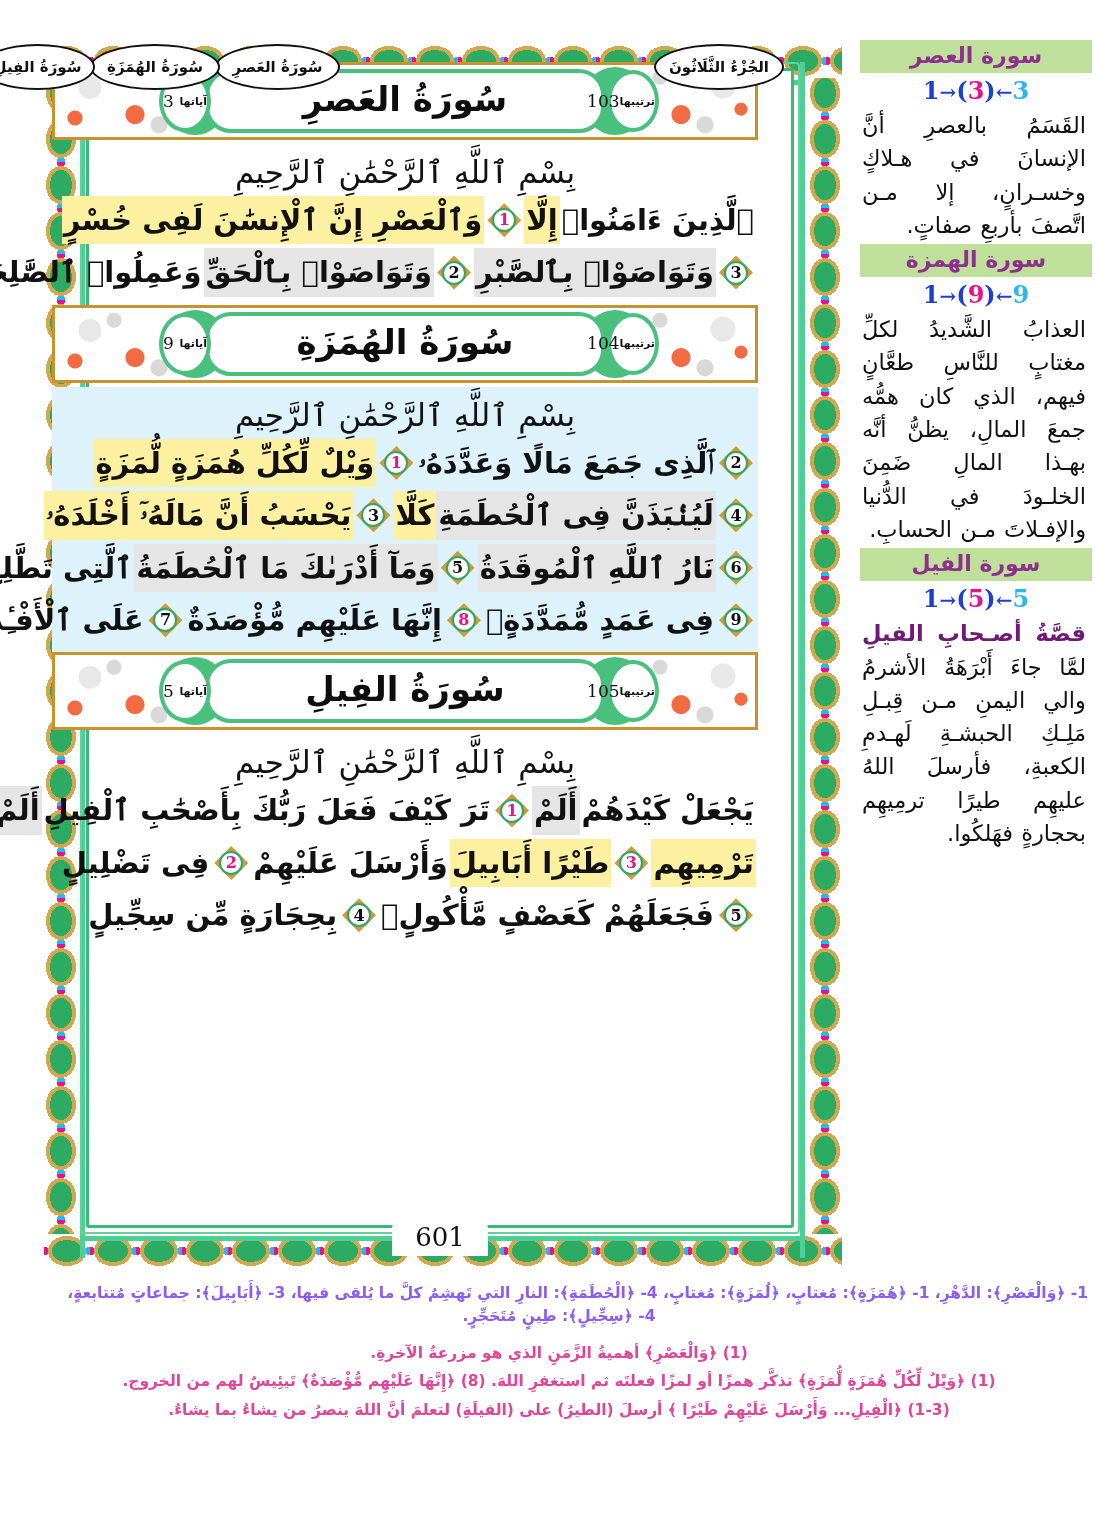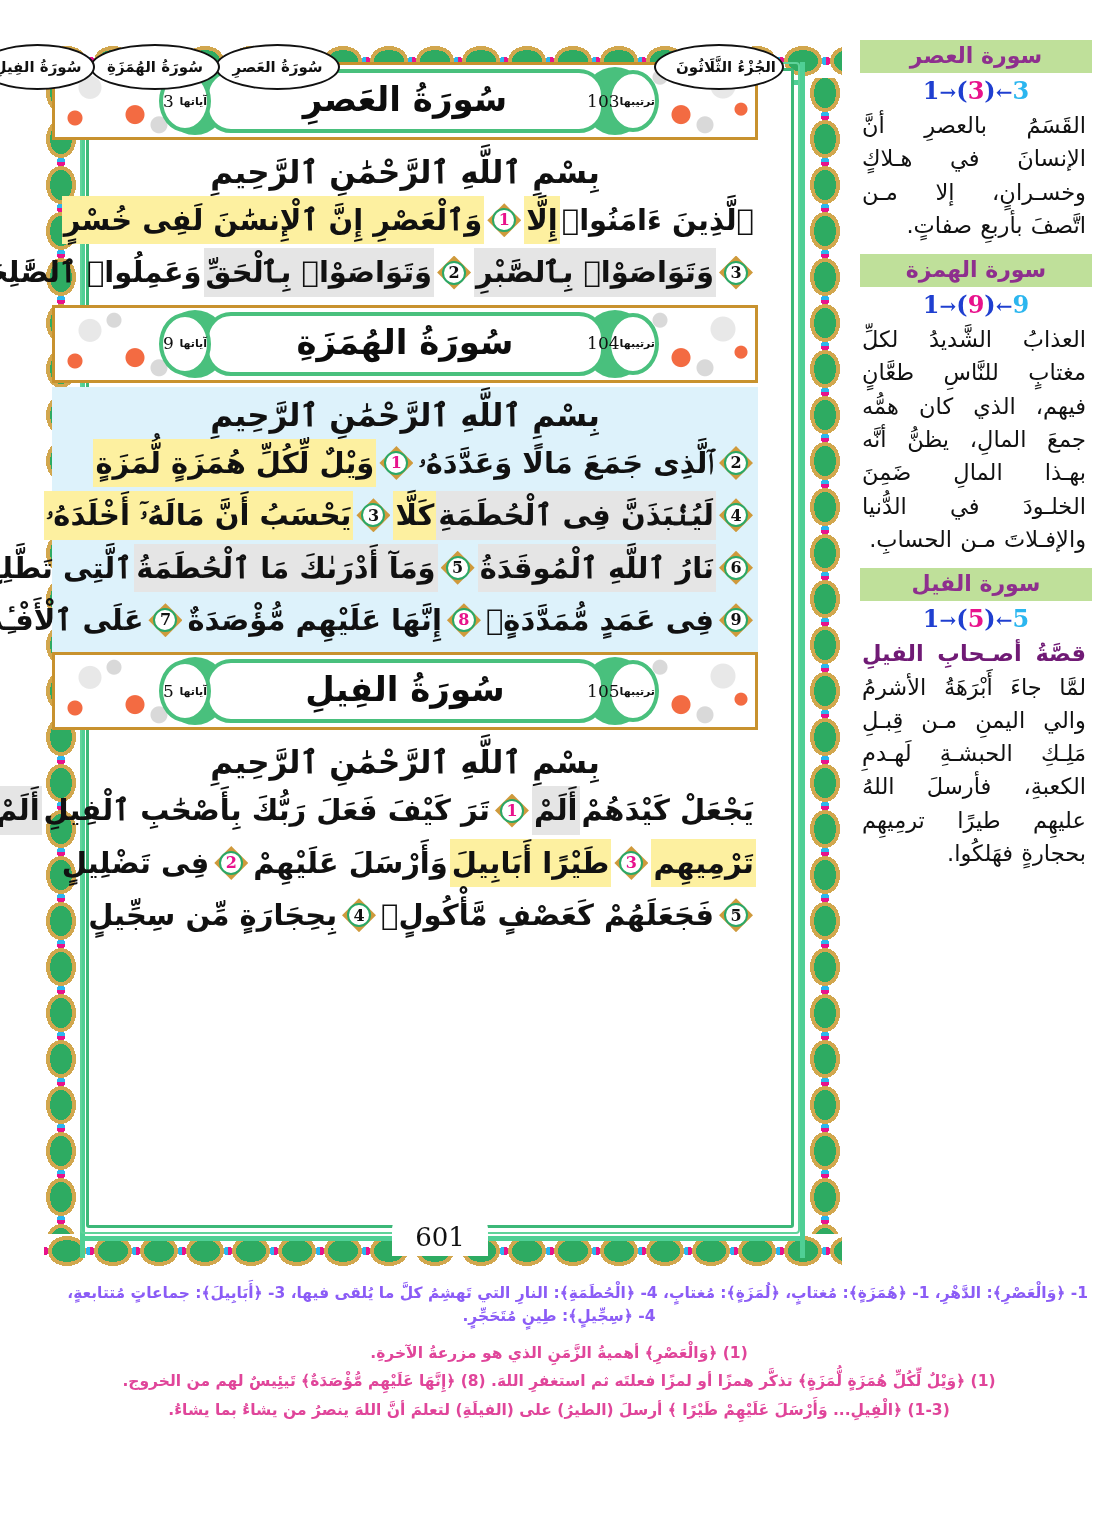--- a/index.html
+++ b/index.html
@@ -30,21 +30,21 @@
     text-align:center; font-size:24px; font-weight:bold;
     padding:6px 0 4px 0; line-height:1;
     font-family:"DejaVu Serif","Liberation Serif",serif;
   }
   .side-range .n1 { color:#1f3fd0; }
   .side-range .nmid { color:#e8128c; }
   .side-range .n2 { color:#2bb6ef; }
   .side-range .arw { color:#1f3fd0; font-size:20px; }
   .side-body {
     font-size:22.5px; line-height:1.48; color:#111; text-align:justify;
-    padding:2px 6px 12px 2px; word-spacing:1px;
+    padding:2px 6px 2px 2px; word-spacing:1px;
     font-family:"DejaVu Sans","Liberation Sans",sans-serif;
   }
   .side-body .hl { color:#701a75; font-weight:bold; }
 
   
   #frame {
     position:absolute; left:40px; top:40px; width:800px; height:1228px;
   }
   .frame-inner {
     position:absolute; left:46px; top:28px; right:46px; bottom:40px;
@@ -107,21 +107,21 @@
   }
   .medallion.right { right:96px; }
   .medallion.left  { left:104px; }
   .med-lab { font-size:11px; color:#111; font-weight:bold; }
   .med-num { font-size:17px; color:#111; font-family:"DejaVu Serif","Liberation Serif",serif; }
 
   
   .surah-body { padding:4px 2px 6px 2px; }
   .surah-body.tinted { background:#ddf2fb; }
   .basmala {
-    text-align:center; font-size:31px; color:#111; font-weight:bold;
+    text-align:center; font-size:31px; color:#111; font-weight:normal;
     padding:6px 0 4px 0; letter-spacing:0px;
     font-family:"DejaVu Sans","Liberation Sans",sans-serif;
   }
   .ayah-line {
     display:flex; flex-direction:row; align-items:center;
     justify-content:flex-start; flex-wrap:nowrap;
     font-size:29px; font-weight:bold; color:#111; line-height:1.6;
     padding:2px 0; white-space:nowrap;
     font-family:"DejaVu Sans","Liberation Sans",sans-serif;
   }
@@ -209,21 +209,21 @@
     <div class="orn-v" style="left:808px; top:70px; height:1180px;"></div>
     <div class="orn-h" style="left:44px; top:44px; width:798px;"></div>
     <div class="orn-h" style="left:44px; top:1234px; width:798px;"></div>
     <div class="stripe" style="left:80px; top:62px; width:5px; height:1196px;"></div>
     <div class="stripe" style="left:800px; top:62px; width:5px; height:1196px;"></div>
     <div class="stripe" style="left:80px; top:80px; width:725px; height:5px;"></div>
     <div class="stripe" style="left:80px; top:1236px; width:725px; height:5px;"></div>
   </div>
 
   <div id="topcart">
-    <div class="cart" style="right:56px; width:130px;justify-content:flex-end;">
+    <div class="cart" style="right:56px; width:130px;">
       <span>الجُزْءُ الثَّلَاثُونَ</span>
     </div>
     <div class="cart" style="right:500px; width:125px;">
       <span>سُورَةُ العَصرِ</span>
     </div>
     <div class="cart" style="right:620px; width:130px;">
       <span>سُورَةُ الهُمَزَةِ</span>
     </div>
     <div class="cart" style="right:745px; width:115px;">
       <span>سُورَةُ الفِيلِ</span>

